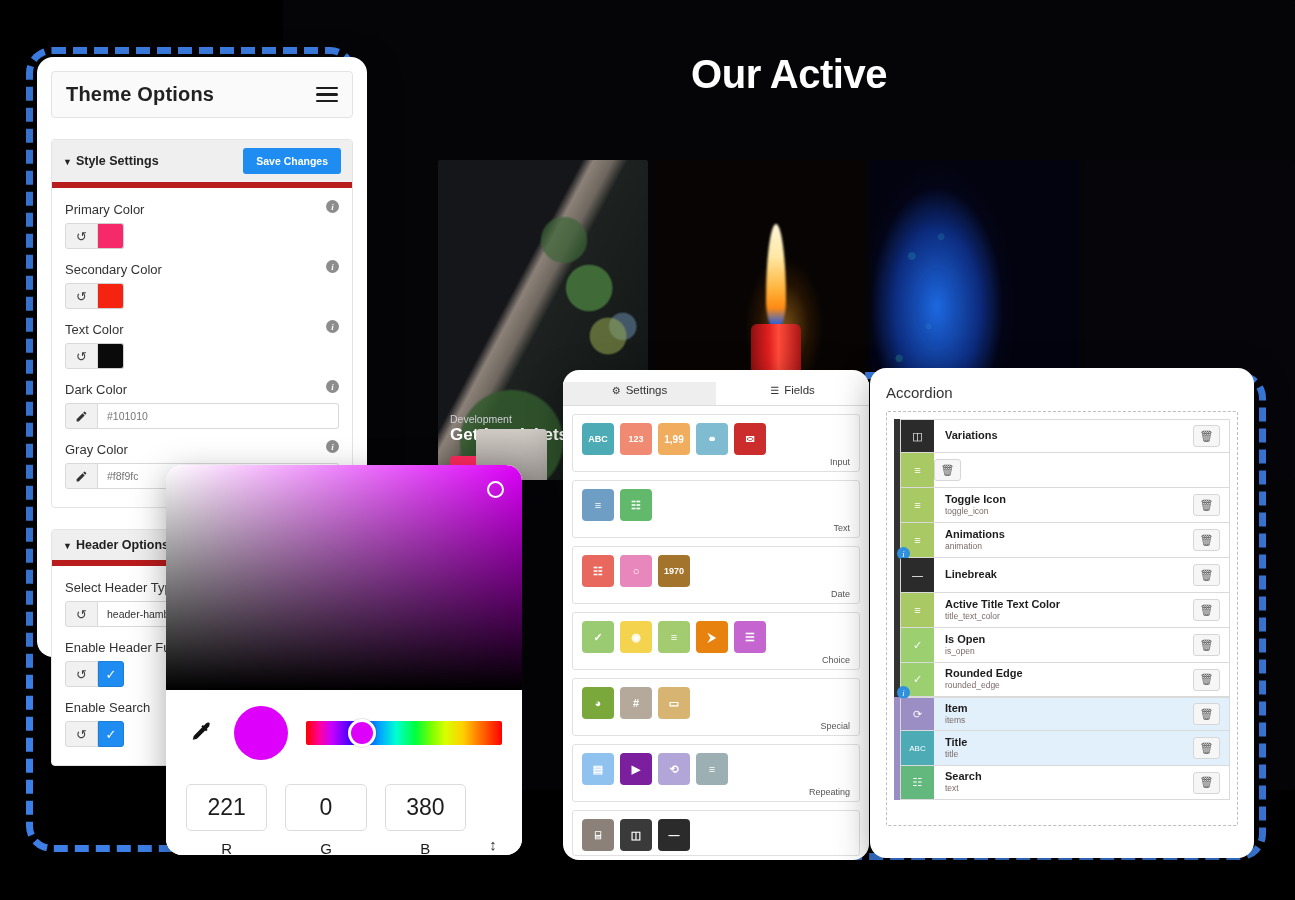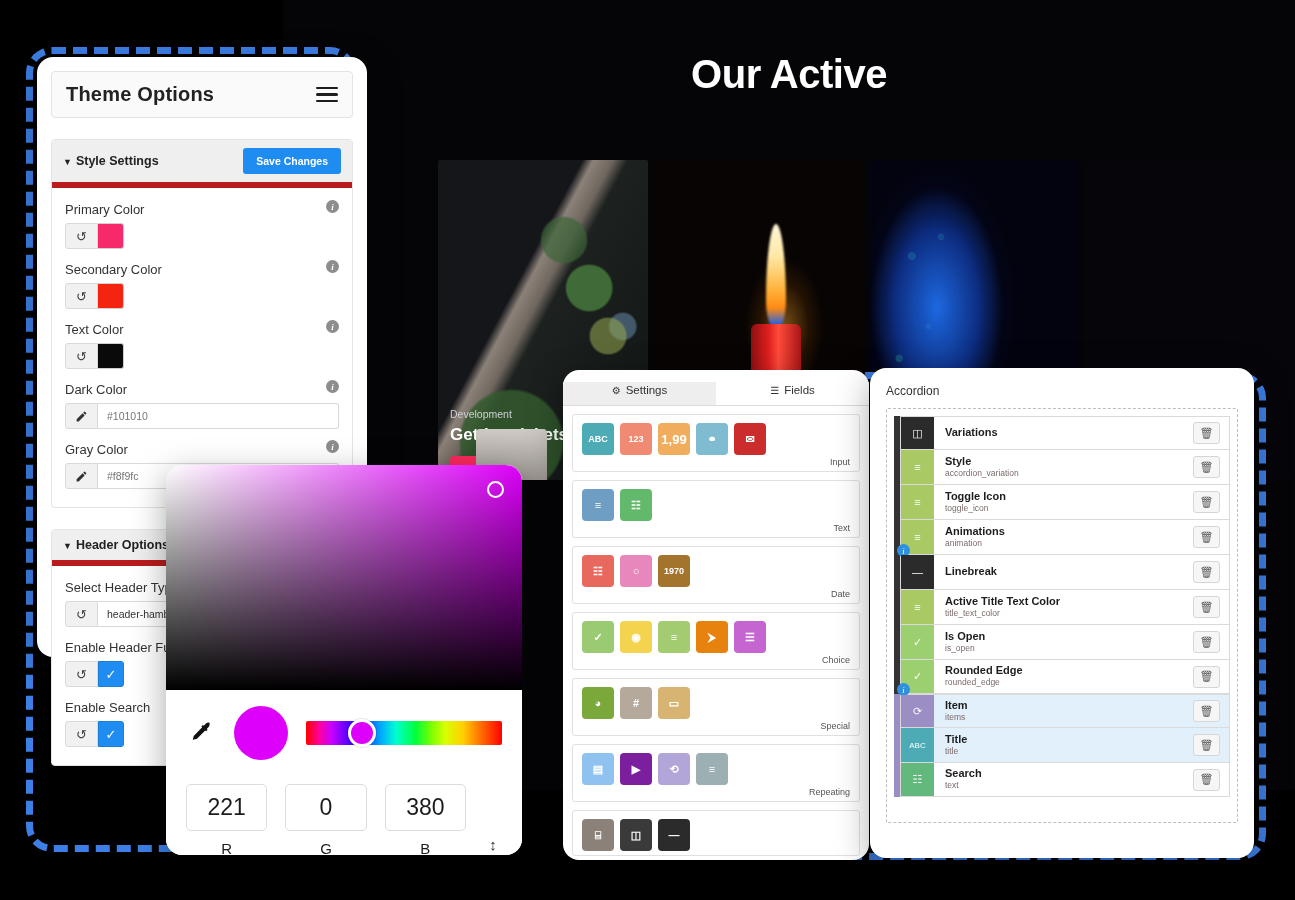--- a/index.html
+++ b/index.html
@@ -80,21 +80,21 @@
       radial-gradient(circle at 28% 52%, rgba(60,220,90,.5) 0 1.1%, transparent 1.5%),
       radial-gradient(circle at 14% 62%, rgba(60,220,90,.5) 0 1.2%, transparent 1.6%),
       radial-gradient(circle at 34% 24%, rgba(60,220,90,.45) 0 1%, transparent 1.4%),
       radial-gradient(circle at 24% 74%, rgba(60,220,90,.45) 0 1.1%, transparent 1.5%),
       radial-gradient(circle at 40% 66%, rgba(60,220,90,.4) 0 .9%, transparent 1.3%),
       #030310;
   }
   .shot4 { background:#05050a; }
 
   .card-meta { position:absolute; left:12px; bottom:0; }
-  .cat { color:#cfcfd6; font-size:10.5px; margin-bottom:5px; }
+  .cat { color:#cfcfd6; font-size:10.5px; }
   .ctitle { color:#fff; font-size:17px; font-weight:600; white-space:nowrap; }
   .case-btn {
     display:inline-block; margin-top:11px; background:#f9295c; color:#fff;
     font-size:9px; font-weight:bold; letter-spacing:.6px;
     padding:7px 12px; border-radius:4px;
   }
   .pink-strip {
     position:absolute; left:486px; top:520px; width:52px; height:185px;
     background: linear-gradient(180deg,#f6a5a0 0%, #f09490 55%, #e98a86 100%);
   }
@@ -240,21 +240,21 @@
   .grp-icons { display:flex; gap:6px; }
   .fic {
     width:32px; height:32px; border-radius:4px; color:#fff;
     display:flex; align-items:center; justify-content:center;
     font-size:11px; font-weight:bold; cursor:pointer;
   }
   .grp-lbl { text-align:right; font-size:9px; color:#555; margin-top:2px; }
 
   
   #acc-panel { left:870px; top:368px; width:384px; height:490px; padding:14px 16px; }
-  .acc-title { font-size:12px; color:#333; margin:2px 0 10px; }
+  .acc-title { font-size:15px; color:#333; margin:2px 0 10px; }
   .acc-wrap { border:1px dashed #bdbdbd; border-radius:2px; padding:7px; height:415px; }
   .acc-group { border-left:6px solid #333; }
   .acc-group.repeater { border-left:6px solid #9b8ec4; }
   .arow {
     display:flex; align-items:center; background:#fff;
     border:1px solid #dadada; border-bottom:none; height:33px;
   }
   .arow:last-child { border-bottom:1px solid #dadada; }
   .arow.sub { height:35px; }
   .arow.hl { background:#e2f0fb; }
@@ -468,21 +468,21 @@
       </div>
       <div class="tab">
         <span class="ic">☰</span><span>Fields</span>
       </div>
     </div>
     <div id="field-groups">
         <div class="grp">
           <div class="grp-icons">
             <div class="fic" style="background: rgb(77, 171, 181); font-size: 9px;">ABC</div>
             <div class="fic" style="background: rgb(240, 138, 114); font-size: 9px;">123</div>
-            <div class="fic" style="background: rgb(240, 173, 94); font-size: 13px;">1,99</div>
+            <div class="fic" style="background: rgb(240, 173, 94); font-size: 10px;">1,99</div>
             <div class="fic" style="background: rgb(127, 188, 210);">⚭</div>
             <div class="fic" style="background: rgb(203, 44, 44);">✉</div>
           </div>
           <div class="grp-lbl">Input</div>
         </div>
         <div class="grp">
           <div class="grp-icons">
             <div class="fic" style="background: rgb(110, 158, 196);">≡</div>
             <div class="fic" style="background: rgb(98, 185, 107);">☷</div>
           </div>
@@ -539,24 +539,20 @@
       <div class="acc-group" id="acc-g1">
           <div class="arow">
             <div class="aic dark">◫</div>
             <div class="atxt">
               <div class="aname">Variations</div>
             </div>
             <div class="trash">🗑</div>
           </div>
           <div class="arow sub">
             <div class="aic green">≡</div>
-            <div class="atxt">
-              <div class="aname">Style</div>
-              <div class="akey">accordion_variation</div>
-            </div>
             <div class="trash">🗑</div>
           </div>
           <div class="arow sub">
             <div class="aic green">≡</div>
             <div class="atxt">
               <div class="aname">Toggle Icon</div>
               <div class="akey">toggle_icon</div>
             </div>
             <div class="trash">🗑</div>
           </div>

